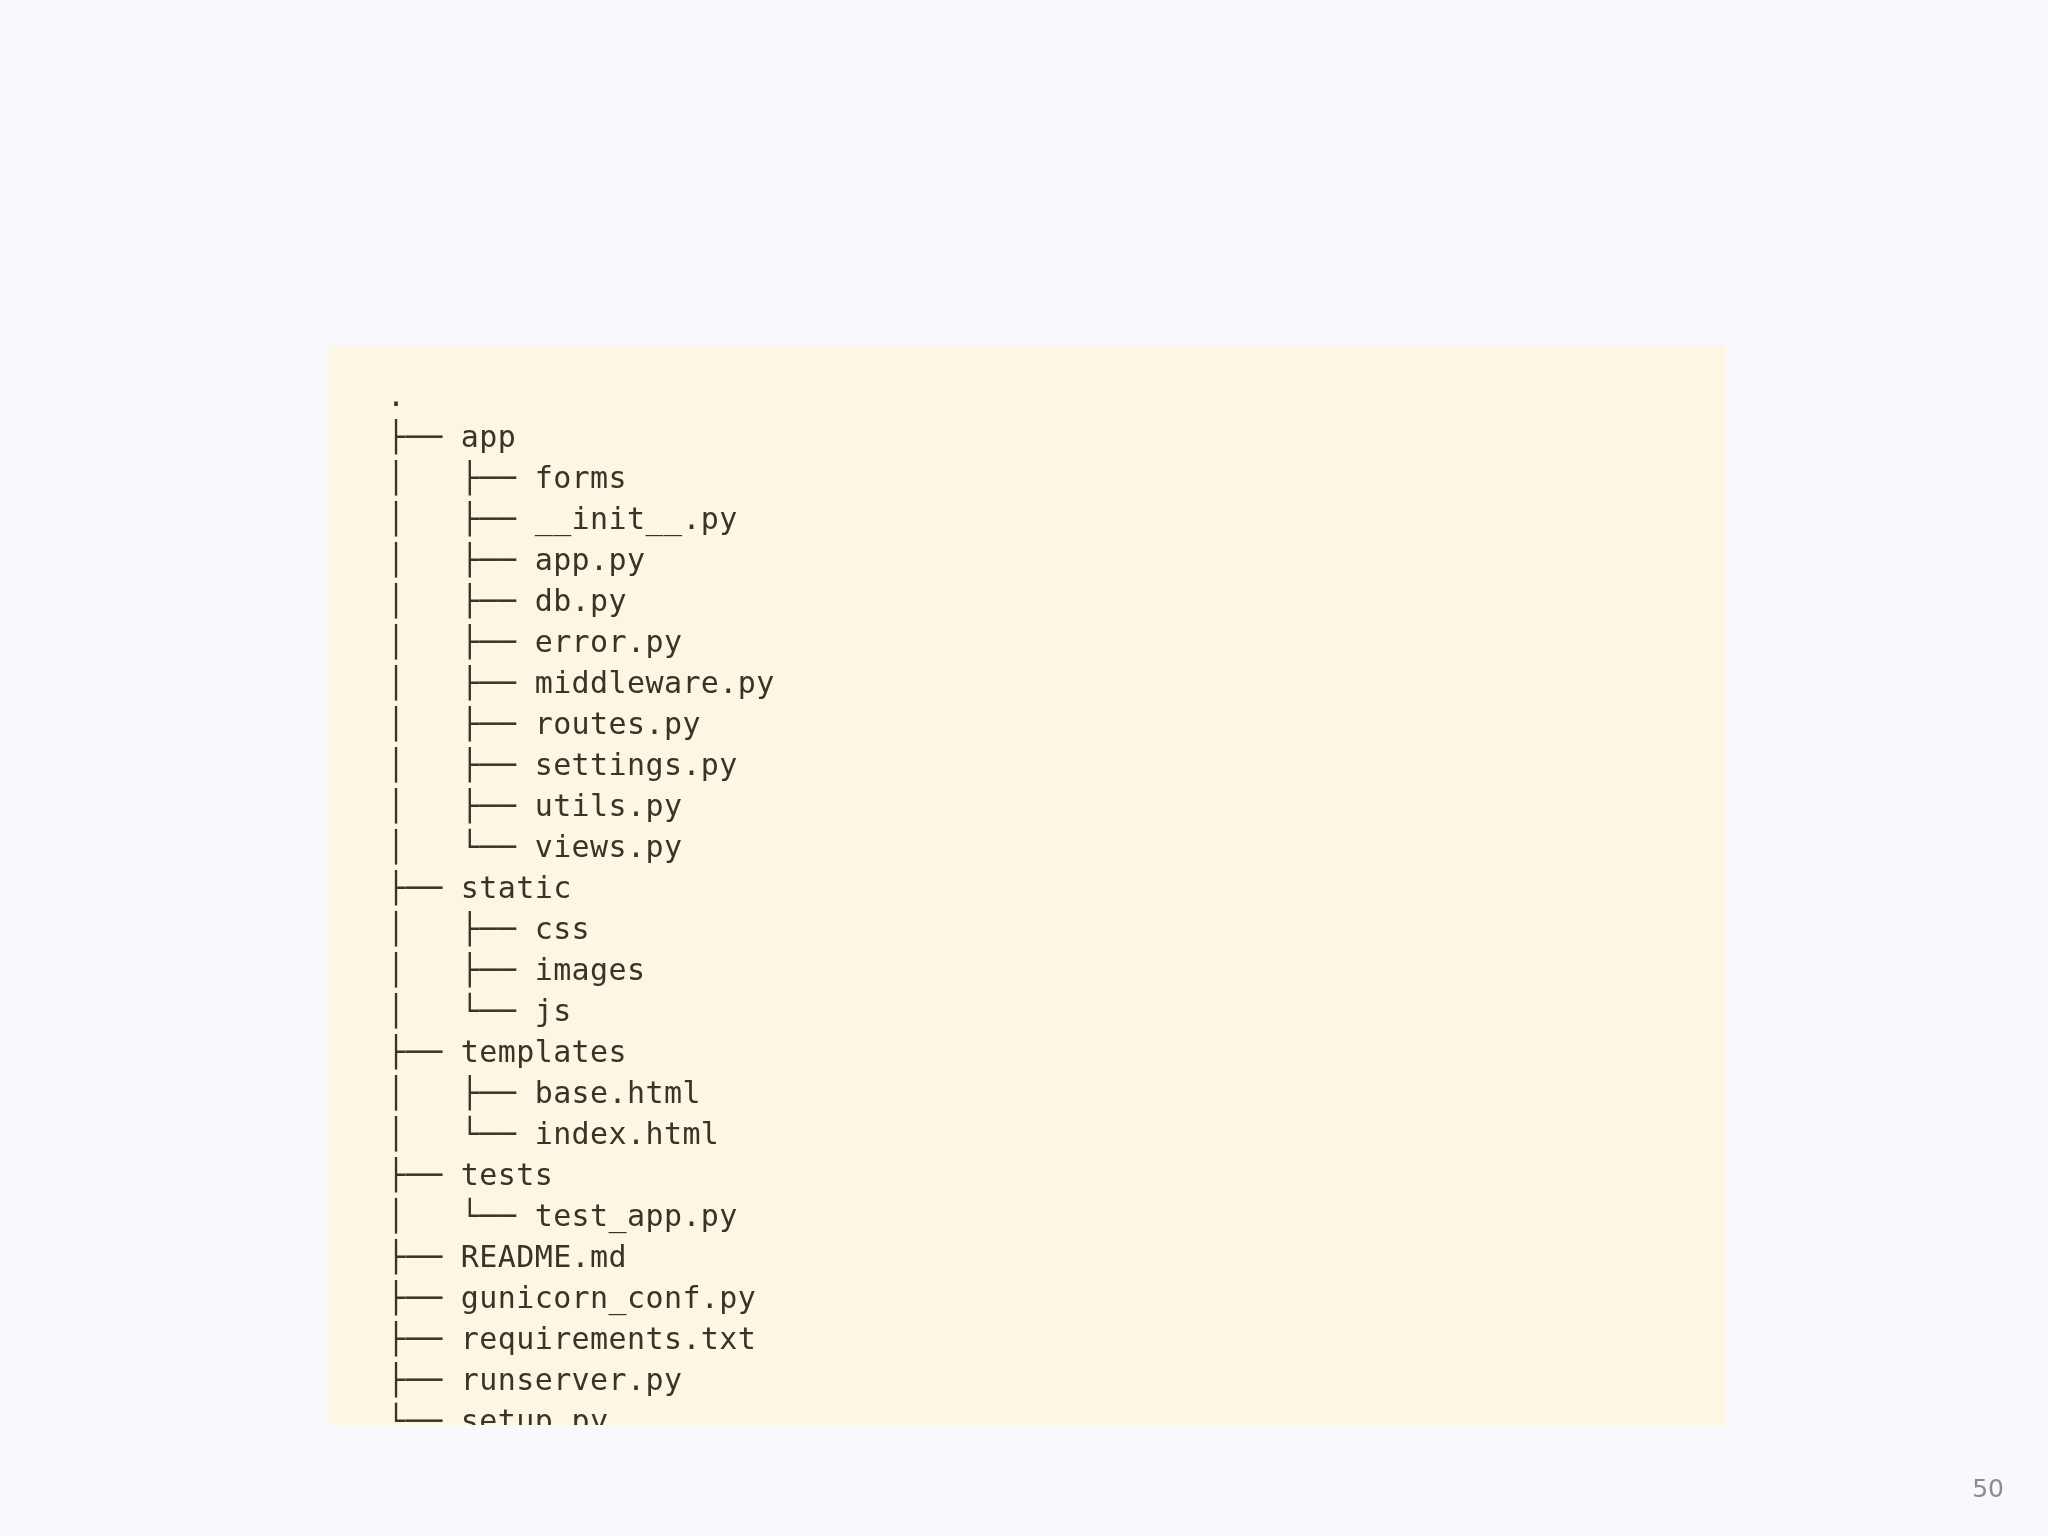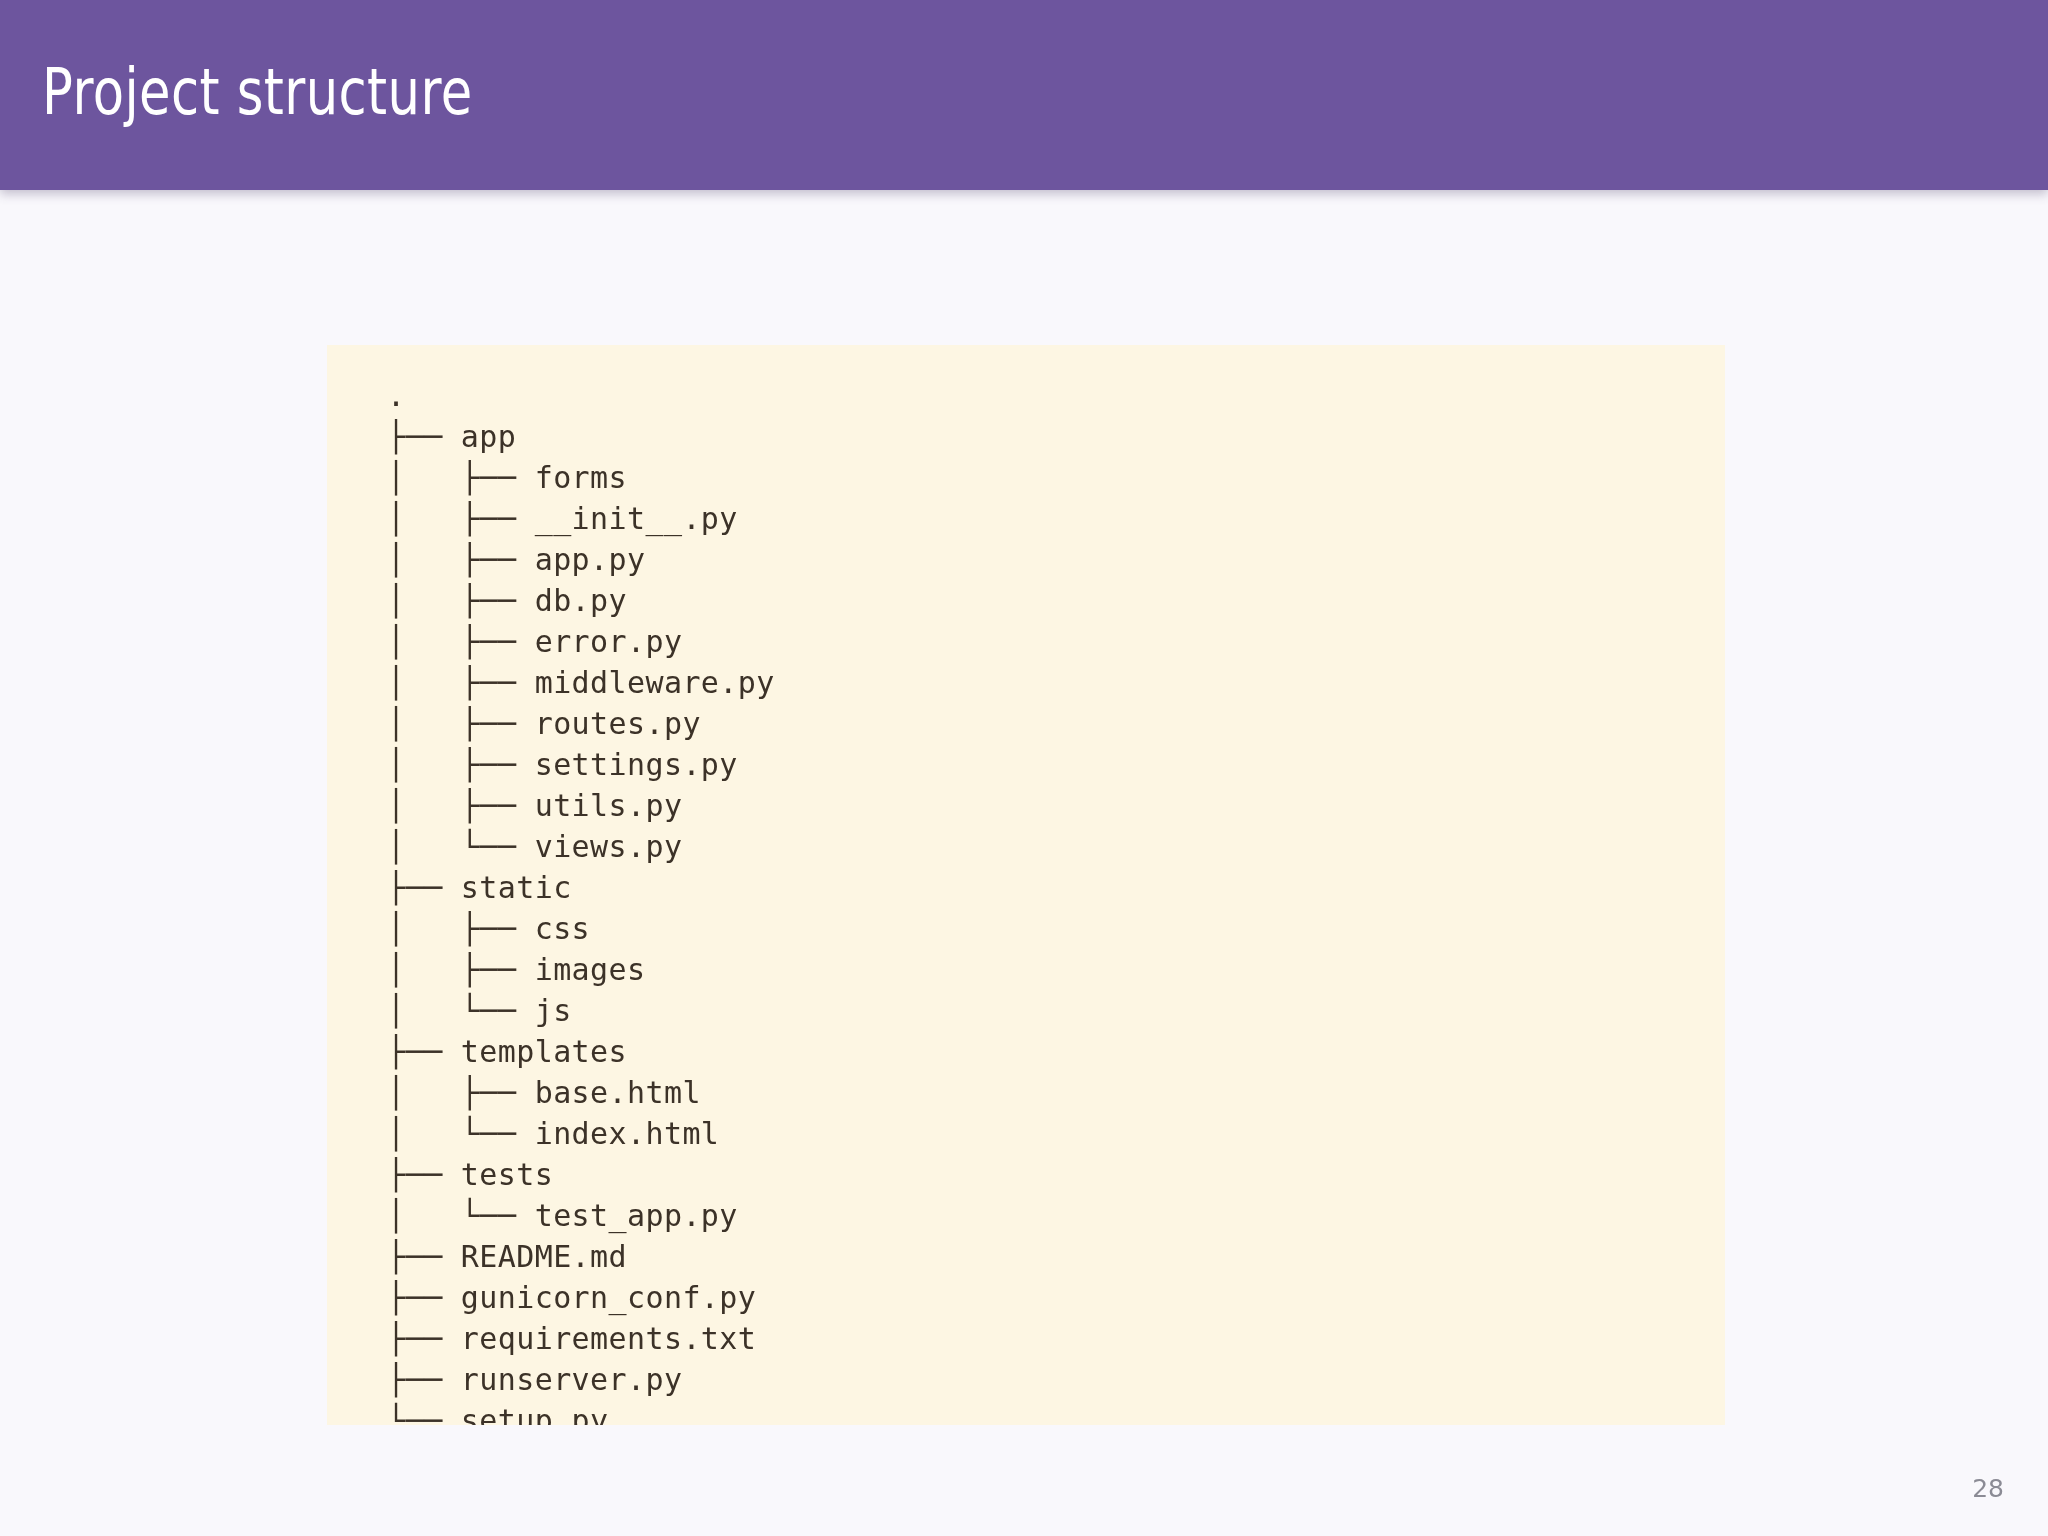--- a/index.html
+++ b/index.html
@@ -89,23 +89,20 @@
     line-height: 30px;
     color: #8b8b95;
     font-family: "DejaVu Sans", sans-serif;
   }
 </style>
 </head>
 <body>
 
 <div class="slide">
 
-  <div class="header">
-    <div class="header-title">Project structure</div>
-  </div>
 
   <div class="body-area">
 
     <div class="code-block">
       <pre class="code-pre">.
 ├── app
 │   ├── forms
 │   ├── __init__.py
 │   ├── app.py
 │   ├── db.py
@@ -126,15 +123,15 @@
 │   └── test_app.py
 ├── README.md
 ├── gunicorn_conf.py
 ├── requirements.txt
 ├── runserver.py
 └── setup.py</pre>
     </div>
 
   </div>
 
-  <div class="page-number">28</div>
+  <div class="page-number">50</div>
 
 </div>
 
 </body></html>

